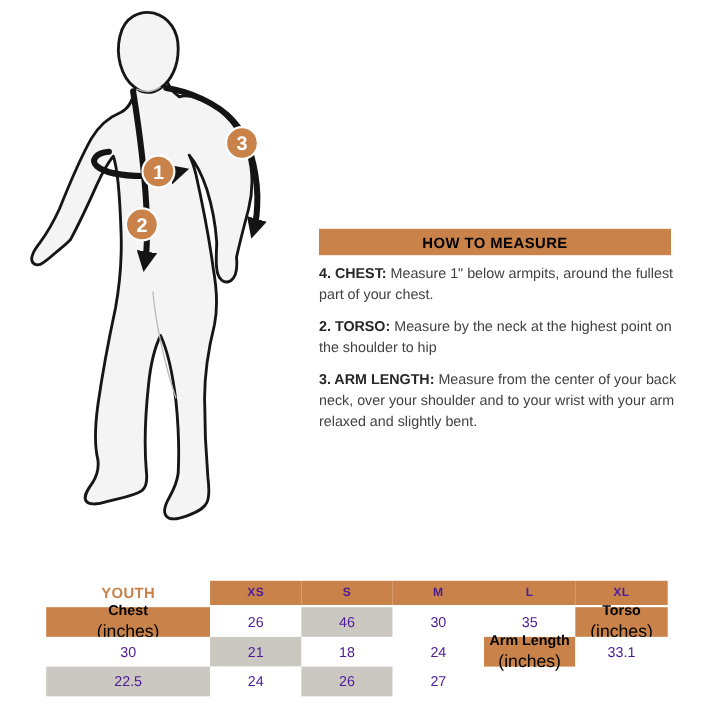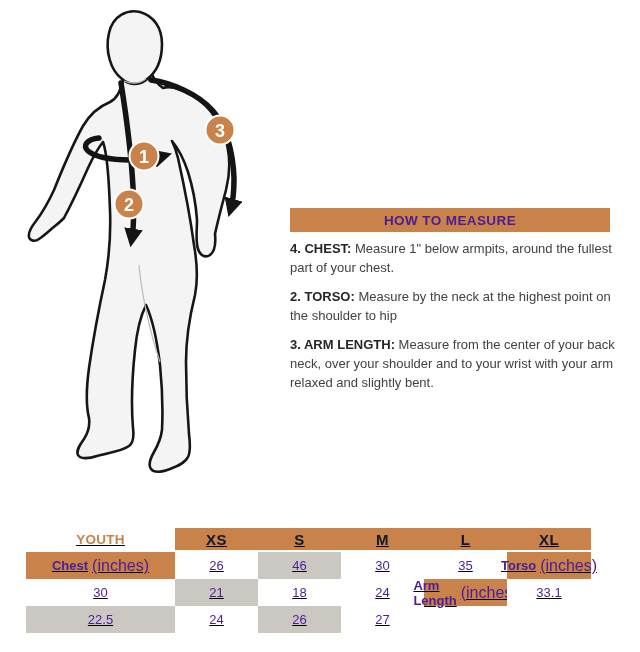--- a/index.html
+++ b/index.html
@@ -56,73 +56,73 @@
   .htm-bar {
     position: absolute;
     left: 290px; top: 208px;
     width: 320px; height: 24px;
     background: var(--accent);
     display: flex;
     align-items: center;
     justify-content: center;
   }
   .htm-bar span {
-    color: #4c1d95;
+    color: #000000;
     font-size: 13.5px;
     font-weight: bold;
     letter-spacing: 0.4px;
   }
   .instructions {
     position: absolute;
     left: 290px; top: 239px;
     width: 332px;
   }
   .instructions p {
     margin: 0 0 10px 0;
     font-size: 13px;
     line-height: 19px;
     color: var(--text-dark);
   }
   .instructions b {
     color: var(--text-bold);
   }
   .size-table {
     position: absolute;
-    left: 26px; top: 528px;
+    left: 42px; top: 528px;
     width: 565px;
-    text-decoration: underline;
   }
   .thead, .tbody {
     display: grid;
     grid-template-columns: 149px 83px 83px 83px 83px 84px;
   }
   .thead { height: 22px; }
   .tbody { grid-auto-rows: 27px; margin-top: 2px; }
   .cell {
     display: flex;
     align-items: center;
     justify-content: center;
   }
   .group-cell {
     color: var(--accent);
     font-weight: bold;
     font-size: 13.5px;
     letter-spacing: 0.3px;
   }
   .col-cell {
     background: var(--accent);
-    color: #0f172a;
-    font-weight: bold;
-    font-size: 15px;
+    color: #4c1d95;
+    font-weight: bold;
+    font-size: 11px;
     letter-spacing: 0.4px;
   }
   .row-cell {
     background: var(--accent);
-    color: #4c1d95;
+    color: #000000;
     gap: 4px;
+    flex-direction: column;
   }
   .row-cell b { font-size: 13px; }
   .row-cell .unit { font-size: 16px; }
   .data-cell {
     font-size: 13px;
     color: #4c1d95;
     background: #ffffff;
   }
   .data-cell.shaded {
     background: var(--shade);

